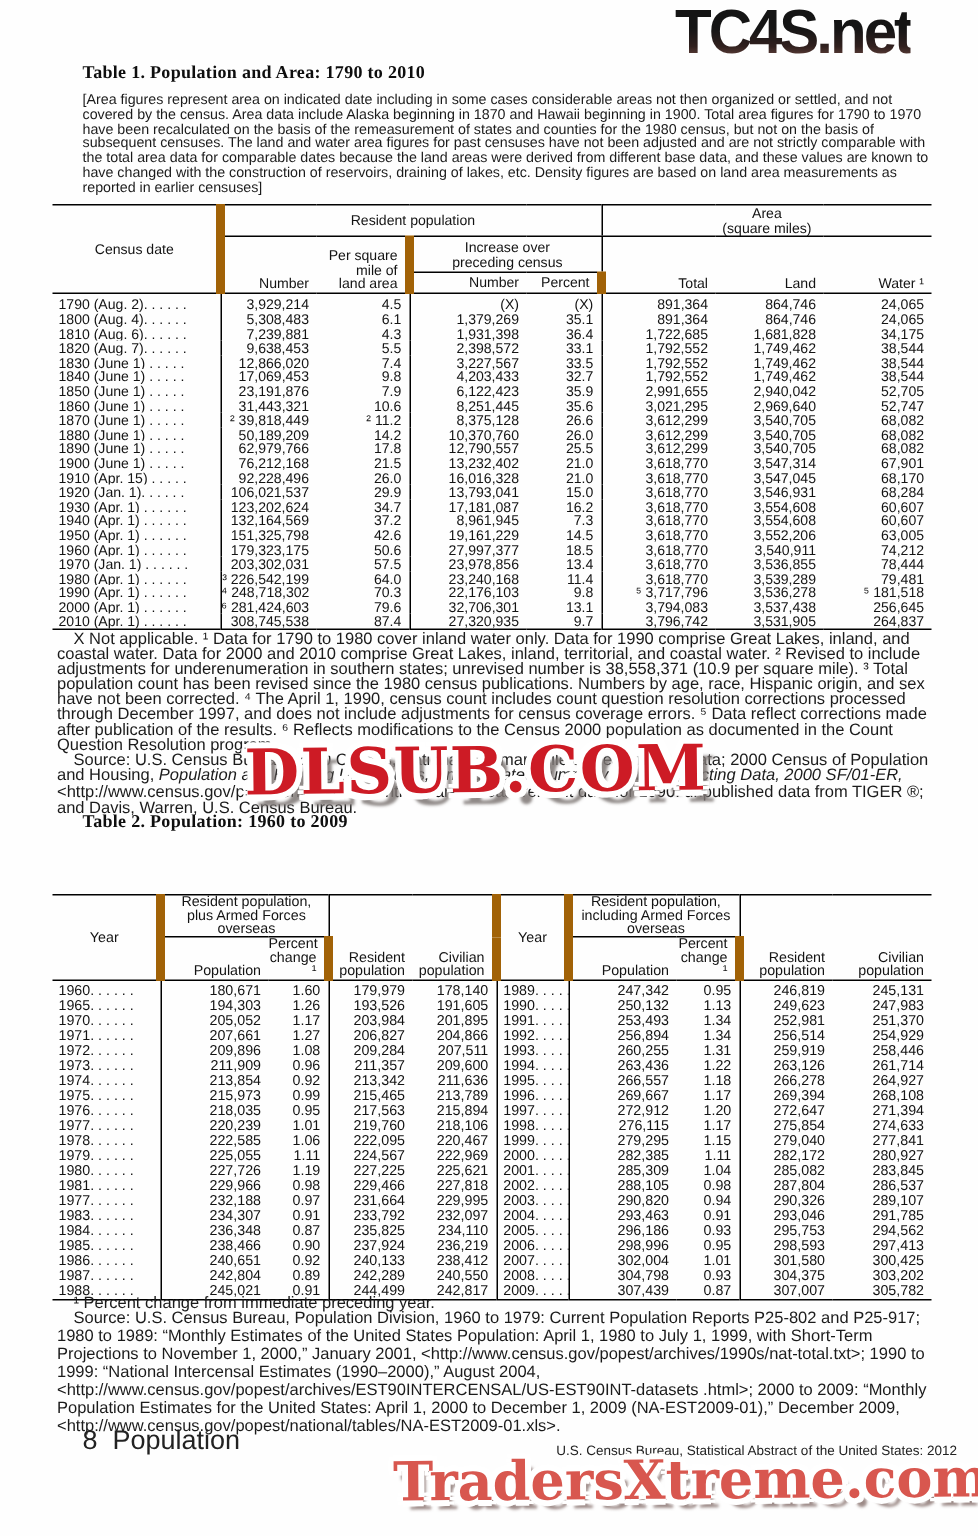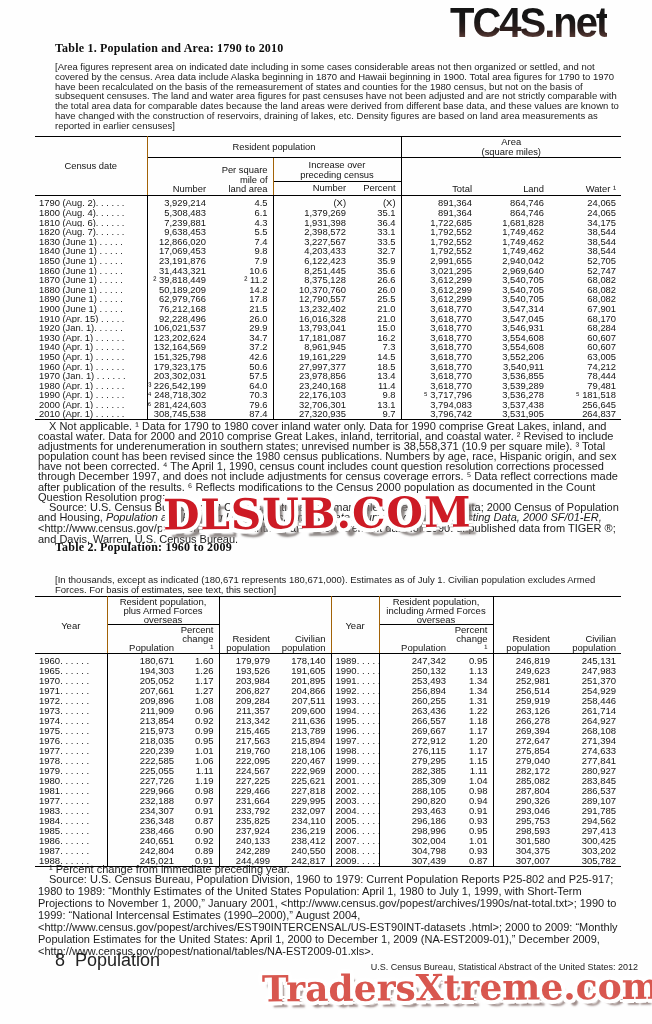--- a/index.html
+++ b/index.html
@@ -22,21 +22,21 @@
   #t2 thead th{border-bottom:1px solid #000;line-height:9px;}
   #t1 thead tr:nth-child(1){height:21px;}
   #t1 thead tr:nth-child(2){height:24px;}
   #t1 thead tr:nth-child(3){height:14px;}
   #t2 thead tr:nth-child(1){height:28px;}
   #t2 thead tr:nth-child(2){height:25px;}
   .pre{white-space:pre-line;}
   .vb{vertical-align:bottom;}
   .num{text-align:right;padding:0 5px 1px 0;}
   .center{text-align:center;}
-  .bR{border-right:1px solid #a16207;}
+  .bR{border-right:6px solid #a16207;}
   .bL{border-left:1px solid #000;}
   tbody td{vertical-align:bottom;}
   #t1 tbody td{height:9.6px;line-height:9.6px;}
   #t2 tbody td{height:10px;line-height:10px;}
   #t1 tbody tr:first-child td,#t2 tbody tr:first-child td{height:12px;}
   td.cn{text-align:right;padding:0 5px 0 0;white-space:nowrap;}
   td.cd{text-align:left;padding:0 0 0 4px;white-space:nowrap;overflow:hidden;}
   #t1 tbody td:nth-child(1),#t1 tbody td:nth-child(3),#t1 tbody td:nth-child(5){border-right:1px solid #000;}
   #t2 tbody td:nth-child(1),#t2 tbody td:nth-child(3),#t2 tbody td:nth-child(5),
   #t2 tbody td:nth-child(6),#t2 tbody td:nth-child(8){border-right:1px solid #000;}
@@ -345,21 +345,20 @@
         </tr>
       </tbody>
   </table>
 
   <div class="fnblock" id="fnblock1">
     <p>X Not applicable. ¹ Data for 1790 to 1980 cover inland water only. Data for 1990 comprise Great Lakes, inland, and coastal water. Data for 2000 and 2010 comprise Great Lakes, inland, territorial, and coastal water. ² Revised to include adjustments for underenumeration in southern states; unrevised number is 38,558,371 (10.9 per square mile). ³ Total population count has been revised since the 1980 census publications. Numbers by age, race, Hispanic origin, and sex have not been corrected. ⁴ The April 1, 1990, census count includes count question resolution corrections processed through December 1997, and does not include adjustments for census coverage errors. ⁵ Data reflect corrections made after publication of the results. ⁶ Reflects modifications to the Census 2000 population as documented in the Count Question Resolution program.</p>
     <p class="src"><span>Source: U.S. Census Bureau, 2010 Census, National Summary File of Redistricting Data; 2000 Census of Population and Housing, </span><span class="it">Population and Housing Unit Counts, United States Summary and Redistricting Data, 2000 SF/01-ER,</span><span> &lt;http://www.census.gov/prod/cen2000/index.html&gt;; area measurement data for 1990: unpublished data from TIGER ®; and Davis, Warren, U.S. Census Bureau.</span></p>
   </div>
 
   <div class="t-title" id="title2">Table 2. Population: 1960 to 2009</div>
-  <div class="note" id="note2">[In thousands, except as indicated (180,671 represents 180,671,000). Estimates as of July 1. Civilian population excludes Armed Forces. For basis of estimates, see text, this section]</div>
 
   <table id="t2">
     <colgroup>
       <col style="width:72px">
         <col style="width:72px">
         <col style="width:40px">
         <col style="width:56px">
         <col style="width:56px">
       <col style="width:48px">
         <col style="width:72px">

